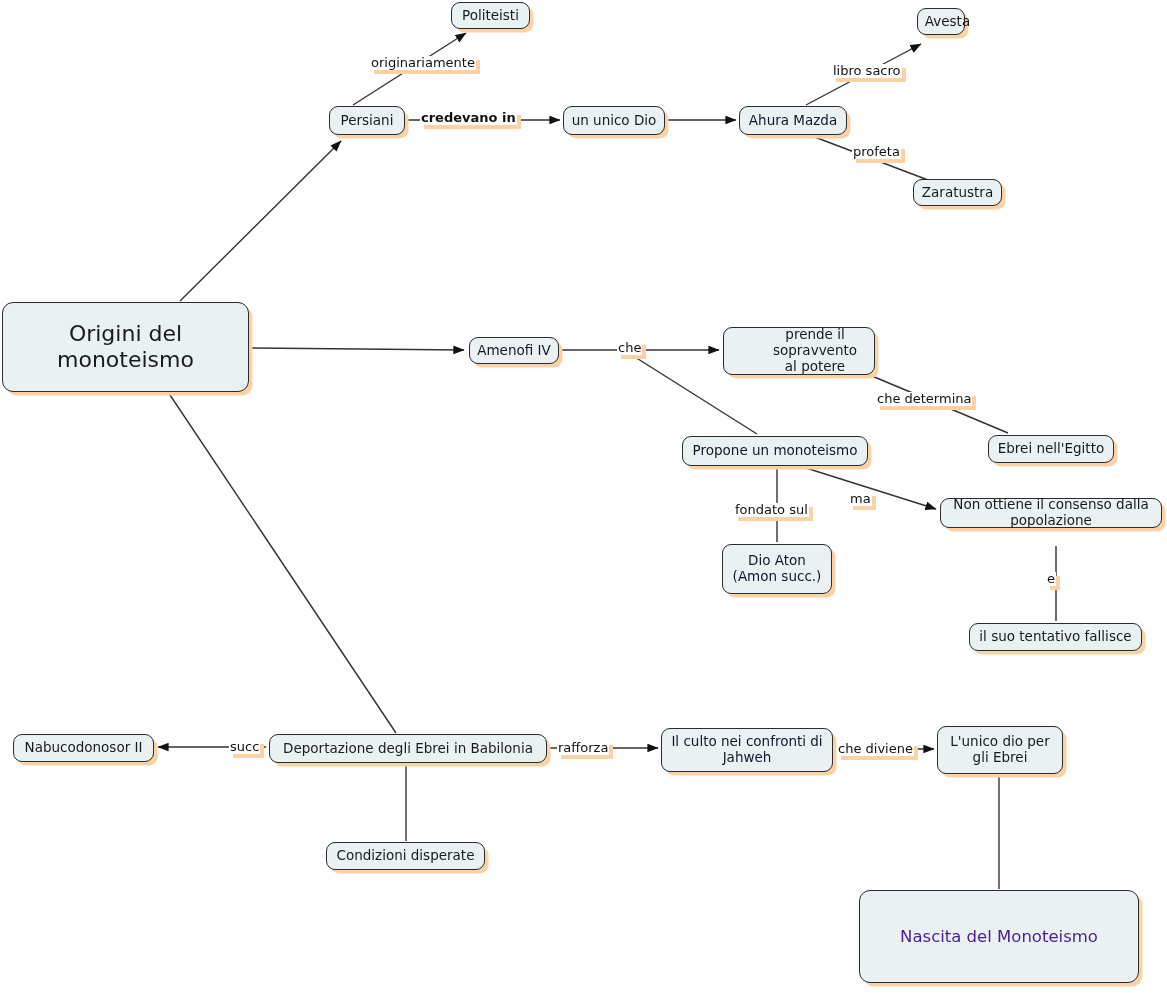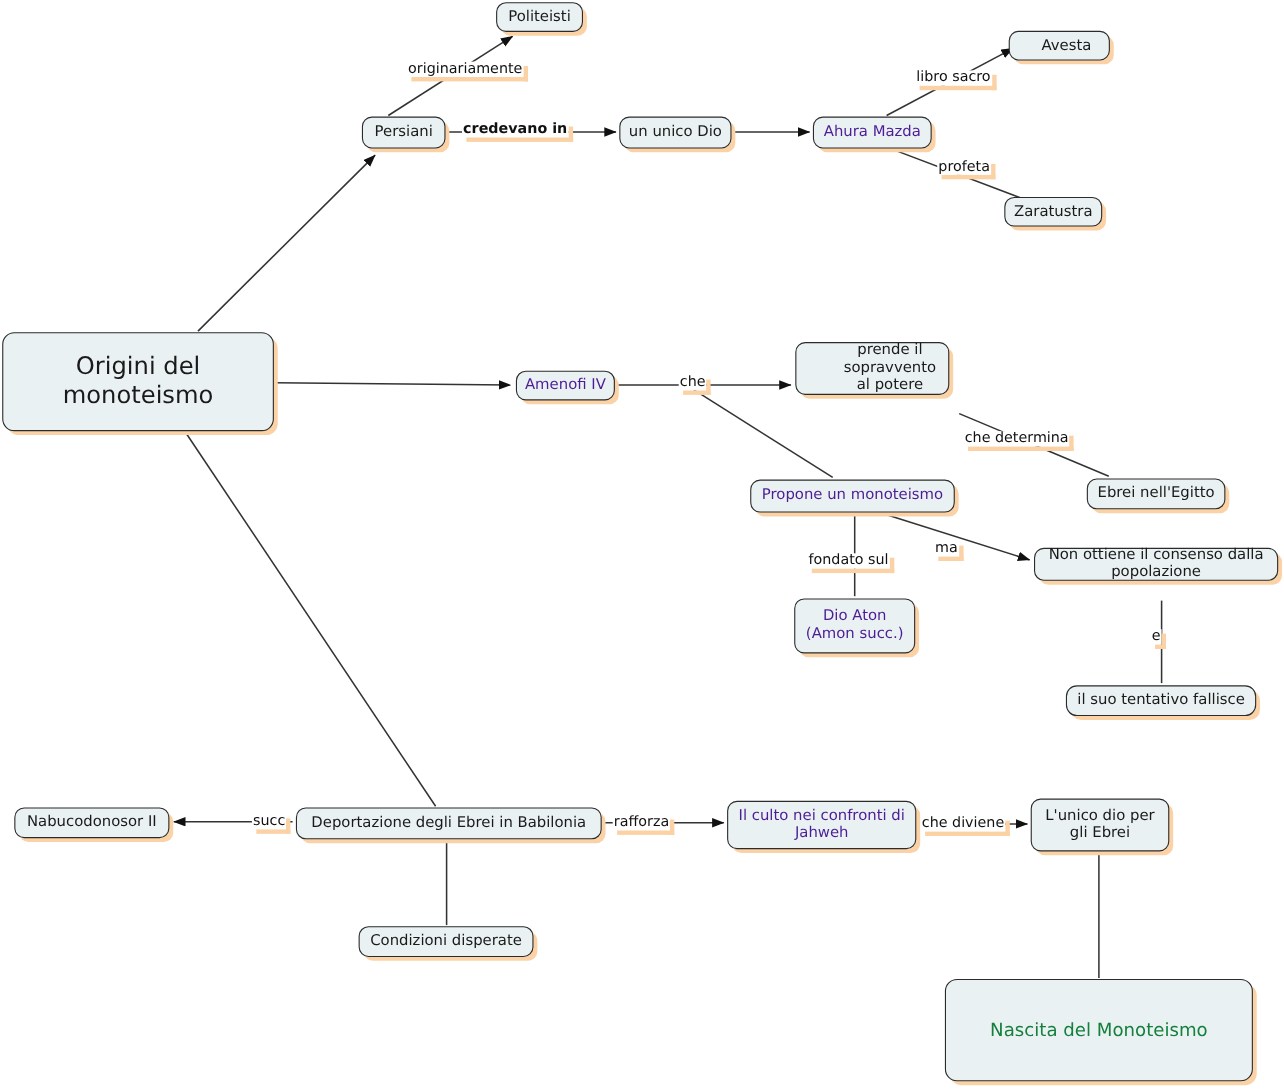--- a/index.html
+++ b/index.html
@@ -37,22 +37,22 @@
     align-items: center;
     justify-content: center;
     text-align: center;
     color: #1a1a1a;
     font-size: 13.5px;
     line-height: 1.18;
     padding: 2px 7px;
     white-space: pre-line;
     z-index: 3;
   }
-  .node.red   { color: #4c1d95; }
-  .node.blue  { color: #15803d; }
+  .node.red   { color: #0f172a; }
+  .node.blue  { color: #4c1d95; }
   .node.big   { font-size: 22px; border-radius: 11px; }
   .node.big2  { font-size: 16.5px; border-radius: 11px; }
 
   .elabel {
     position: absolute;
     font-size: 13px;
     line-height: 1.1;
     color: #111111;
     background: #ffffff;
     padding: 0 1px;
@@ -112,32 +112,32 @@
         <line x1="900" y1="749" x2="934" y2="749" stroke="#333333" stroke-width="1.4" marker-end="url(#arrowhead)"></line>
         <line x1="999" y1="775" x2="999" y2="889" stroke="#333333" stroke-width="1.4"></line>
       </g>
   </svg>
   <div id="node-layer">
       <div class="node big" style="left: 2px; top: 302px; width: 247px; height: 90px;">Origini del monoteismo</div>
       <div class="node plain" style="left: 329px; top: 106px; width: 76px; height: 29px;">Persiani</div>
       <div class="node plain" style="left: 451px; top: 2px; width: 79px; height: 27px;">Politeisti</div>
       <div class="node plain" style="left: 563px; top: 106px; width: 102px; height: 29px;">un unico Dio</div>
       <div class="node red" style="left: 739px; top: 106px; width: 108px; height: 29px;">Ahura Mazda</div>
-      <div class="node plain" style="left: 917px; top: 28px; width: 92px; height: 27px; padding-left: 20px;">Avesta</div>
+      <div class="node plain" style="left: 917px; top: 8px; width: 48px; height: 27px; padding-left: 20px;">Avesta</div>
       <div class="node plain" style="left: 913px; top: 179px; width: 89px; height: 27px;">Zaratustra</div>
       <div class="node red" style="left: 469px; top: 337px; width: 90px; height: 27px;">Amenofi IV</div>
-      <div class="node plain" style="left: 723px; top: 311px; width: 140px; height: 48px; padding-left: 39px;">prende il sopravvento
+      <div class="node plain" style="left: 723px; top: 327px; width: 152px; height: 48px; padding-left: 39px;">prende il sopravvento
 al potere</div>
       <div class="node red" style="left: 682px; top: 436px; width: 186px; height: 30px;">Propone un monoteismo</div>
       <div class="node plain" style="left: 988px; top: 435px; width: 126px; height: 28px;">Ebrei nell'Egitto</div>
       <div class="node red" style="left: 722px; top: 544px; width: 110px; height: 50px;">Dio Aton
 (Amon succ.)</div>
       <div class="node plain" style="left: 940px; top: 498px; width: 222px; height: 30px;">Non ottiene il consenso dalla
 popolazione</div>
-      <div class="node plain" style="left: 969px; top: 623px; width: 173px; height: 28px; border-radius: 10px;">il suo tentativo fallisce</div>
+      <div class="node plain" style="left: 969px; top: 623px; width: 173px; height: 28px;">il suo tentativo fallisce</div>
       <div class="node plain" style="left: 269px; top: 734px; width: 278px; height: 29px;">Deportazione degli Ebrei in Babilonia</div>
       <div class="node plain" style="left: 13px; top: 734px; width: 141px; height: 28px;">Nabucodonosor II</div>
       <div class="node plain" style="left: 326px; top: 842px; width: 159px; height: 28px;">Condizioni disperate</div>
       <div class="node red" style="left: 661px; top: 728px; width: 172px; height: 44px;">Il culto nei confronti di
 Jahweh</div>
       <div class="node plain" style="left: 937px; top: 726px; width: 126px; height: 48px;">L'unico dio per
 gli Ebrei</div>
       <div class="node blue big2" style="left: 859px; top: 890px; width: 280px; height: 93px;">Nascita del Monoteismo</div>
     </div>
   <div id="label-layer">

